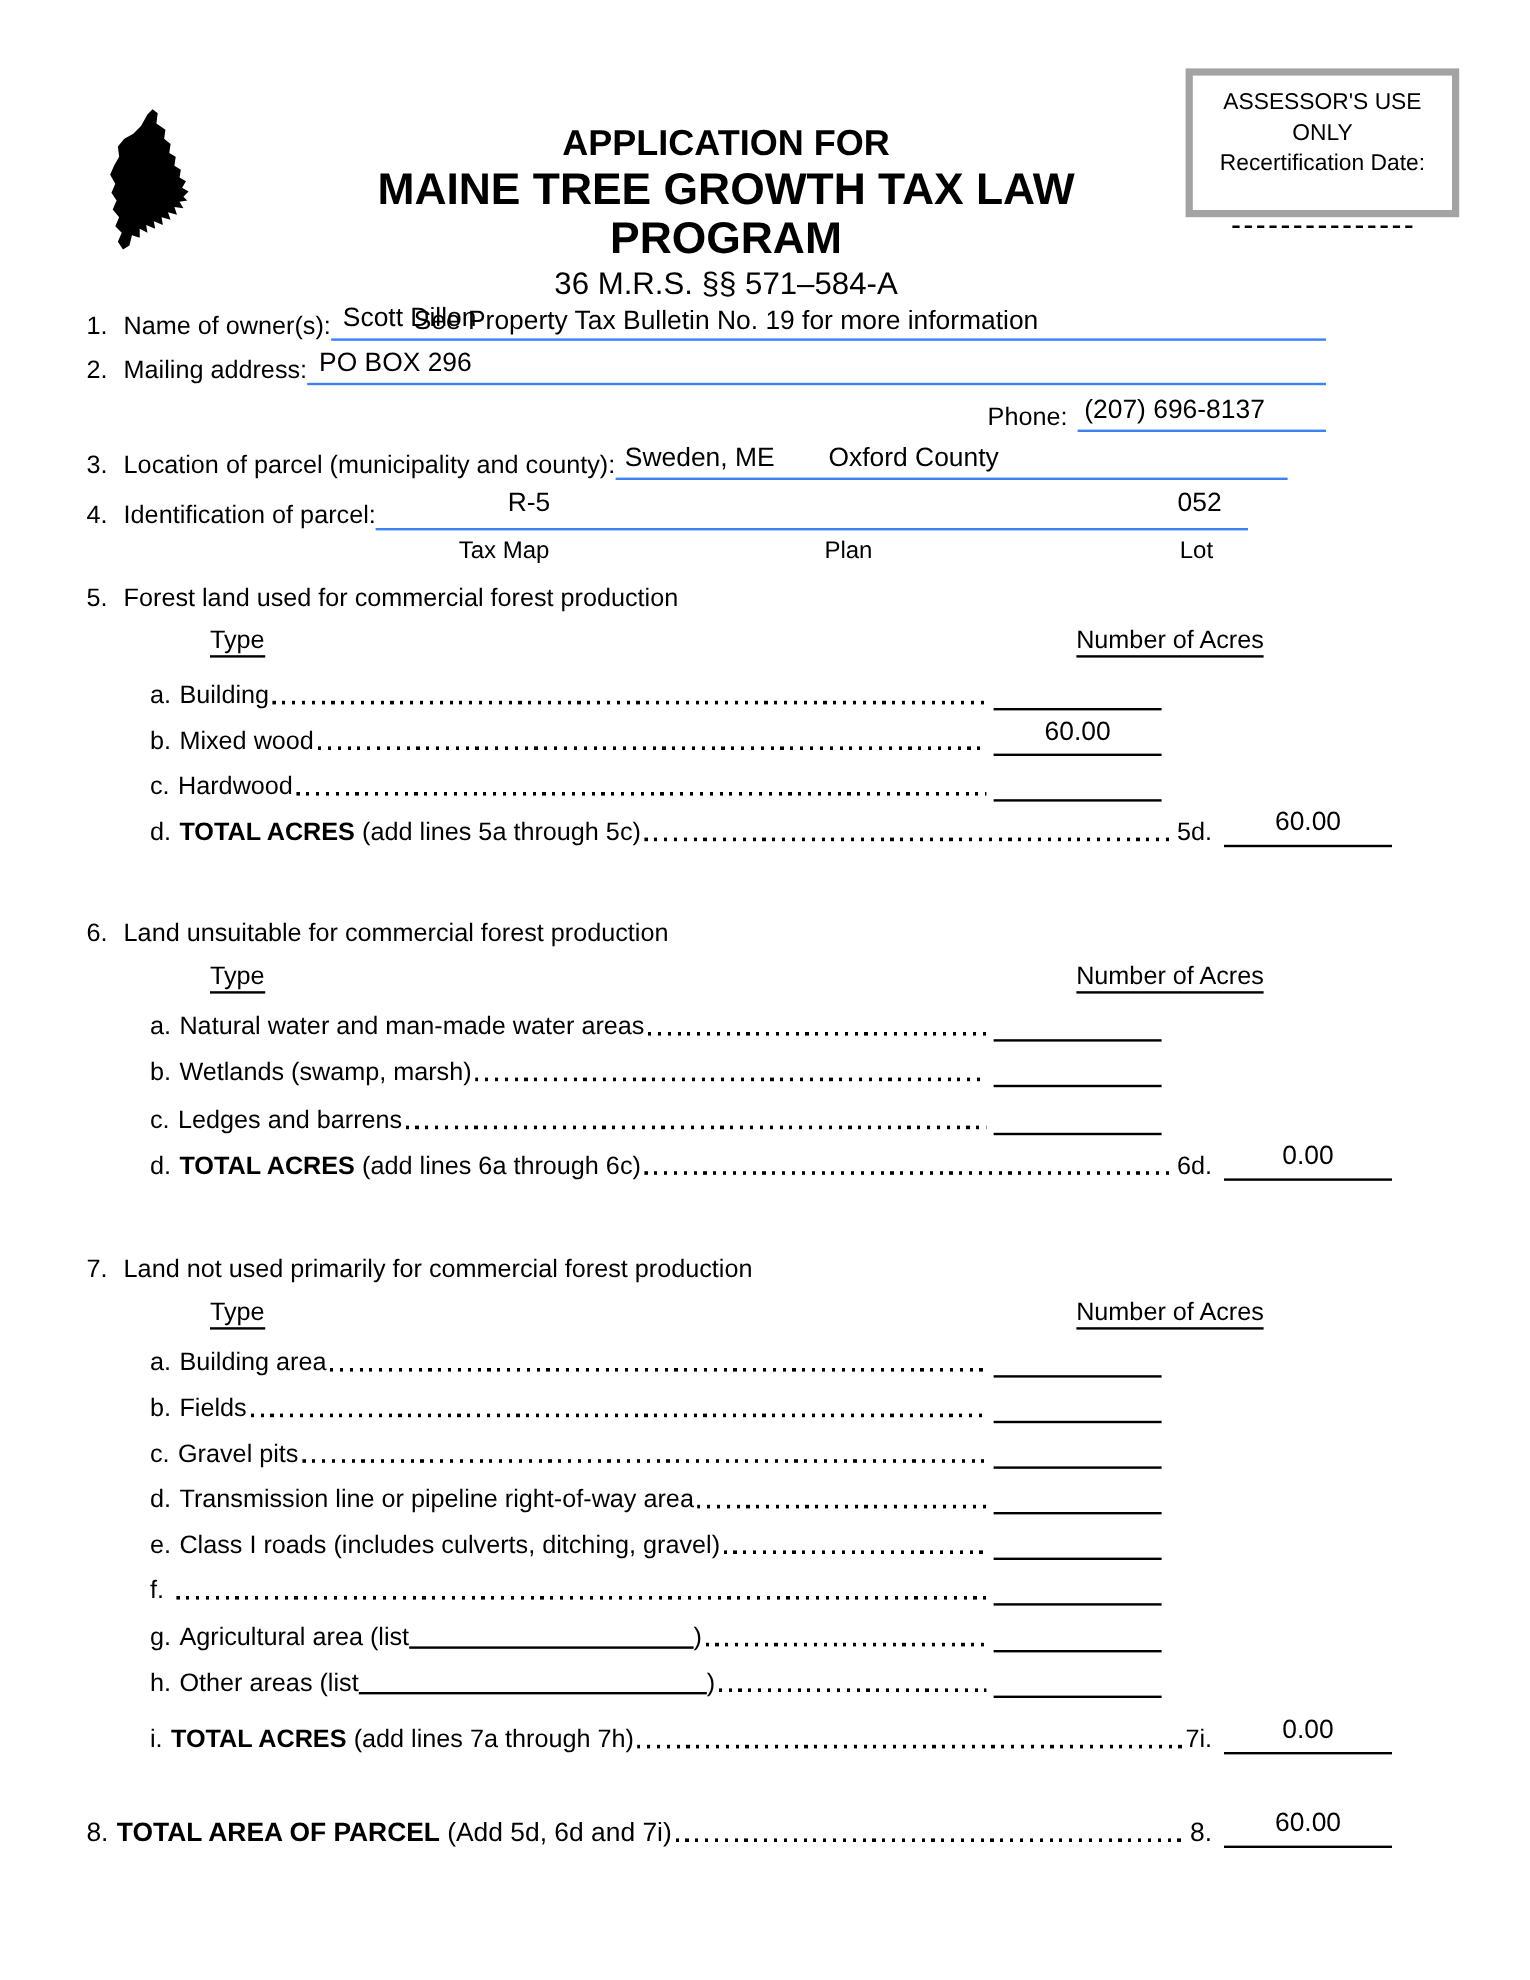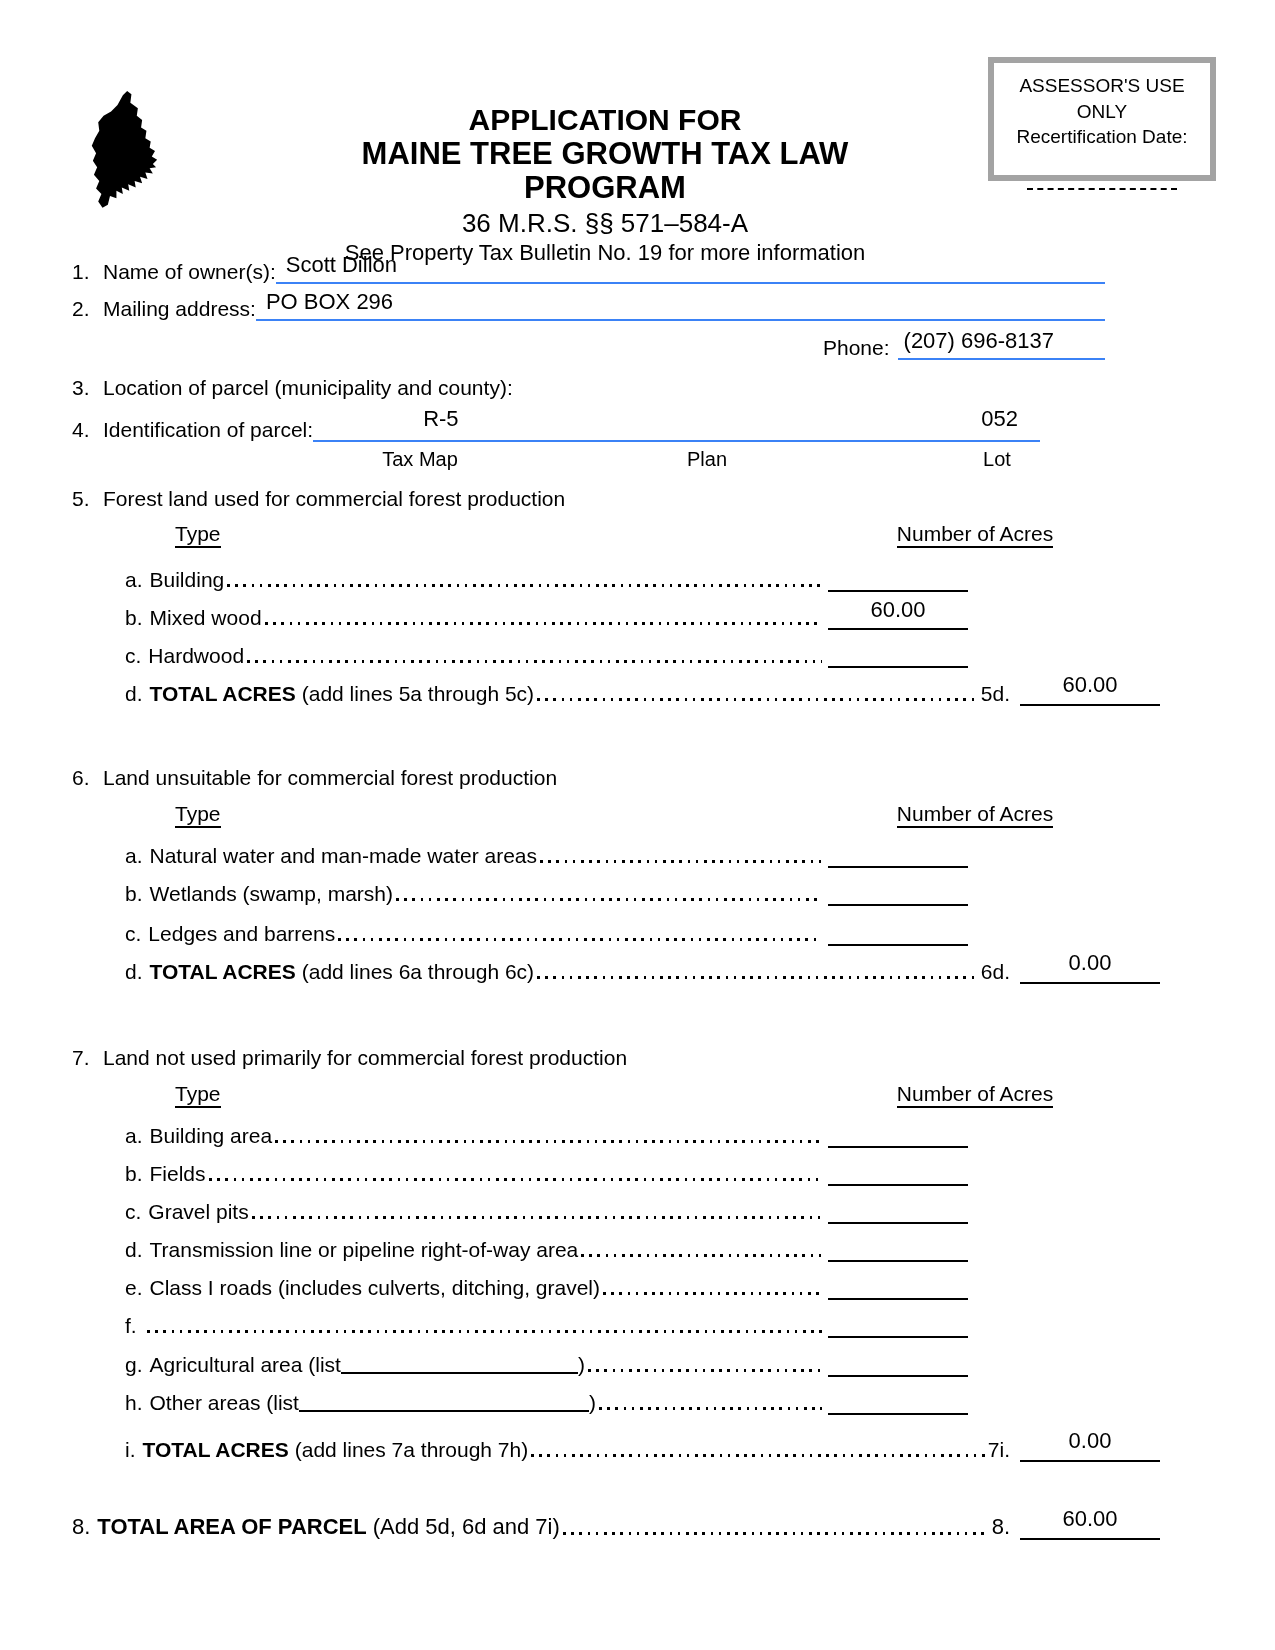--- a/index.html
+++ b/index.html
@@ -4,21 +4,21 @@
 <style>
   html,body{margin:0;padding:0;background:#fff;}
   .page{
     position:relative;width:1275px;height:1650px;background:#ffffff;color:#000;
     font-family:"Liberation Sans",sans-serif;font-size:21px;overflow:hidden;
   }
   
   .logo{position:absolute;left:86px;top:90px;width:78px;height:120px;}
   .title-block{position:absolute;left:280px;top:103px;width:650px;text-align:center;line-height:1.12;}
   .t1{font-weight:bold;font-size:30px;}
-  .t2{font-weight:bold;font-size:31px;}
+  .t2{font-weight:bold;font-size:37px;}
   .t3{font-size:26px;margin-top:3px;}
   .t4{font-size:22px;margin-top:3px;}
   .assessor-box{position:absolute;left:988px;top:57px;width:228px;height:124px;border:6px solid #a3a3a3;text-align:center;padding-top:10px;box-sizing:border-box;font-size:19px;line-height:1.35;}
   .ab-blank{width:150px;height:0;border-bottom:2px dashed #000;margin:38px auto 0;}
   
   .row{position:absolute;display:flex;align-items:flex-end;height:36px;}
   .frow{height:38px;}
   .num{display:inline-block;width:31px;flex:0 0 31px;}
   .flabel{white-space:nowrap;}
   .f-line{flex:1;border-bottom:2px solid #3b82f6;display:flex;align-items:flex-end;position:relative;margin-top:37px;}
@@ -85,20 +85,24 @@
   <div class="row frow" style="left:823px;right:170px;top:322px;">
     <span class="flabel" style="margin-right:8px;">Phone:</span>
     <div class="f-line">
       <span class="val" style="padding-left:6px;">(207) 696-8137</span>
     </div>
   </div>
 
   <div class="row frow" style="left:72px;right:202px;top:362px;">
     <span class="num">3.</span>
     <span class="flabel">Location of parcel (municipality and county):</span>
+    <div class="f-line">
+      <span class="val" style="padding-left:8px;">Sweden, ME</span>
+      <span class="val2" style="margin-left:45px;">Oxford County</span>
+    </div>
   </div>
 
   <div class="row frow" style="left:72px;right:235px;top:404px;">
     <span class="num">4.</span>
     <span class="flabel">Identification of parcel:</span>
     <div class="f-line">
       <span class="val2" style="position:absolute;left:110px;bottom:4px;">R-5</span>
       <span class="val2" style="position:absolute;left:385px;bottom:4px;"></span>
       <span class="val2" style="position:absolute;right:22px;bottom:4px;">052</span>
     </div>

